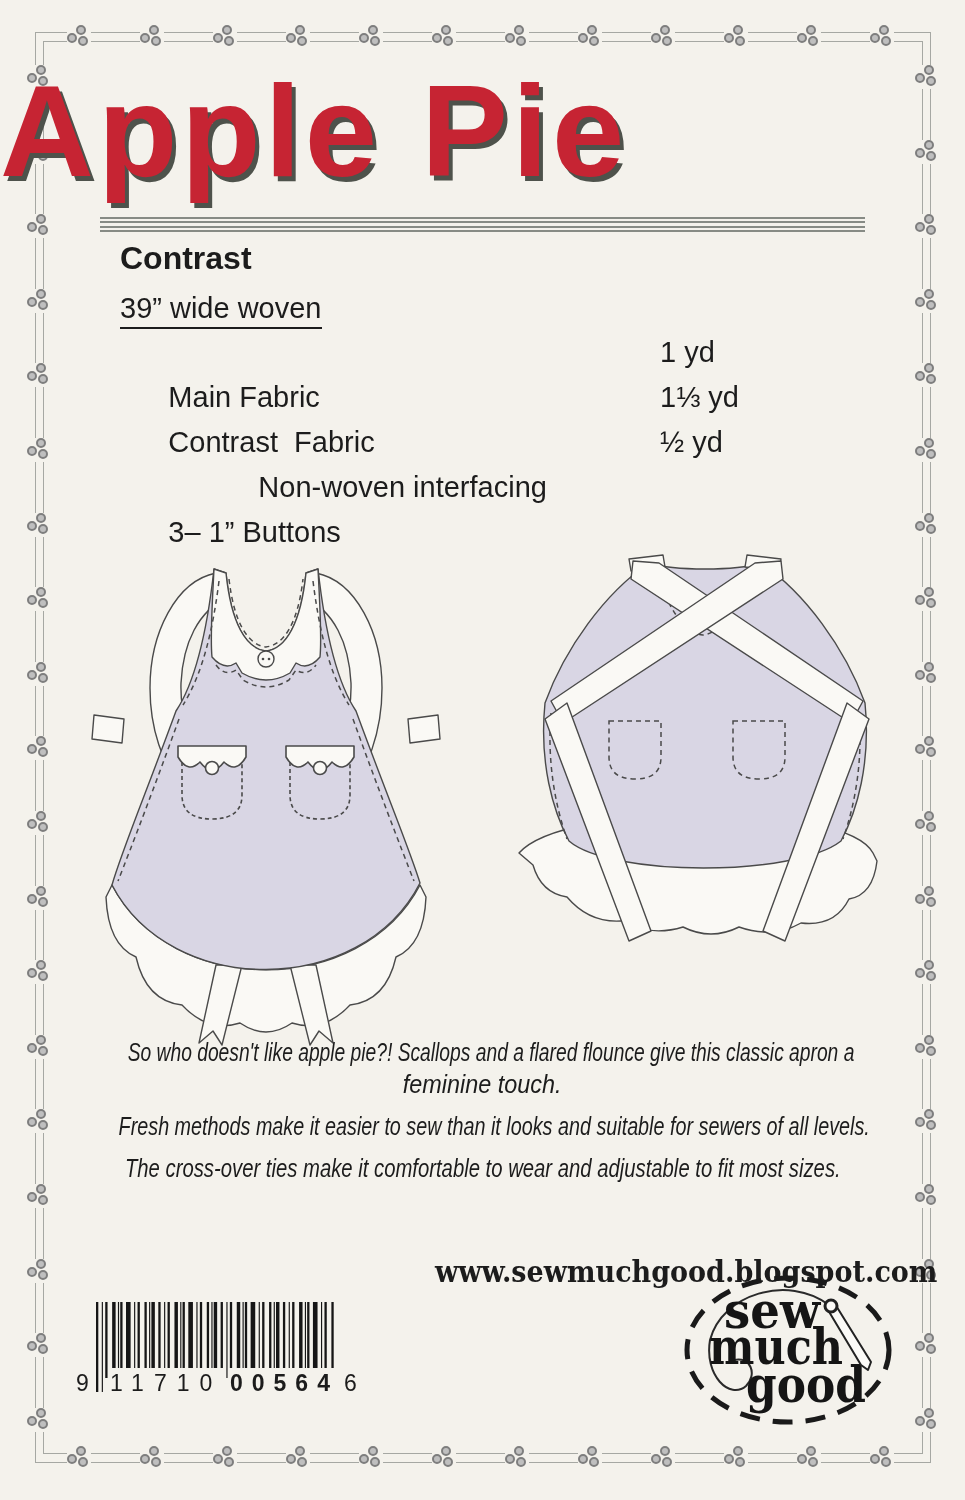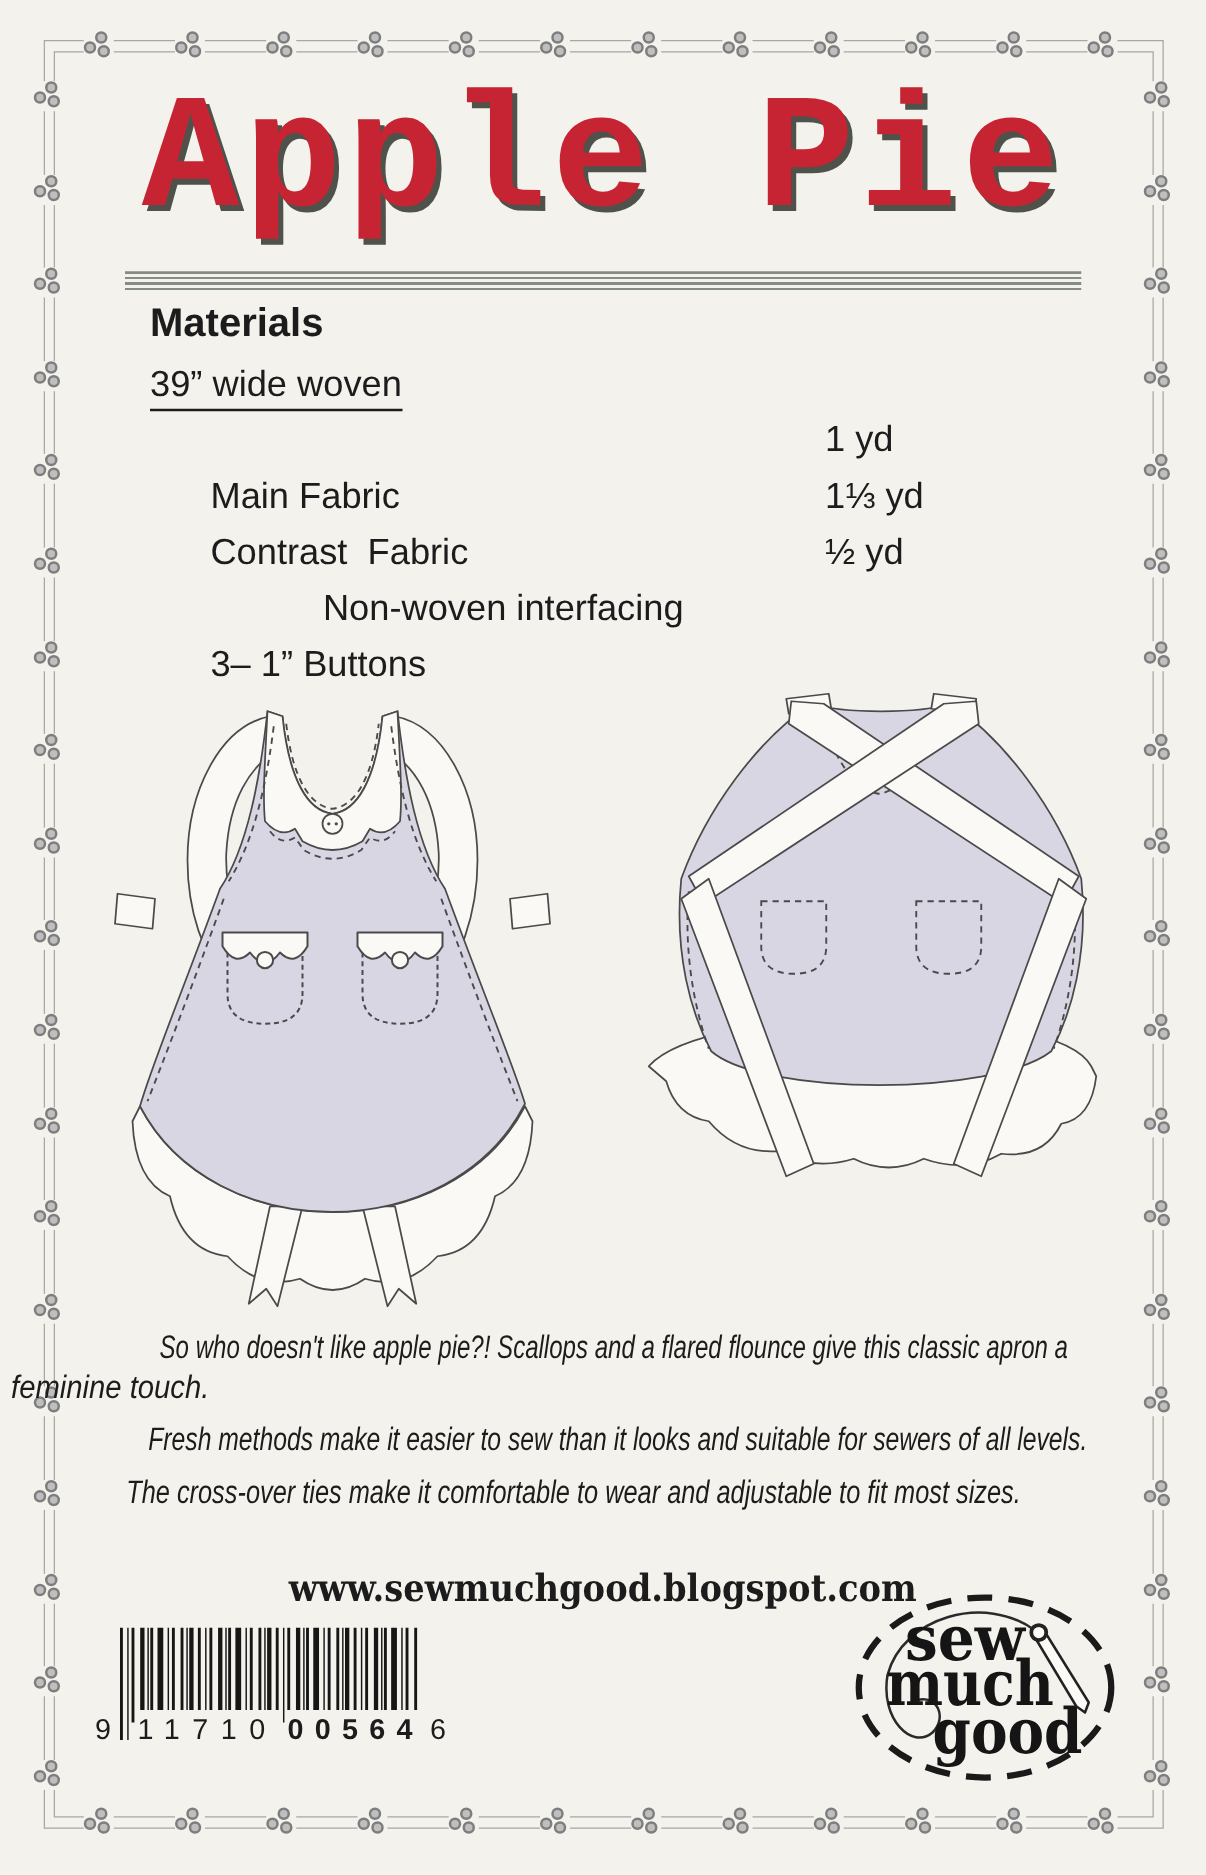--- a/index.html
+++ b/index.html
@@ -19,43 +19,43 @@
     margin:0 auto;
   }
   
   .border-outer{position:absolute;left:35px;top:32px;right:34px;bottom:37px;border:1.5px solid var(--line-gray);}
   .border-inner{position:absolute;left:43px;top:41px;right:42px;bottom:46px;border:1.5px solid var(--line-gray);}
   .cluster{position:absolute;width:24px;height:24px;background:var(--paper);}
   .dot{position:absolute;width:10px;height:10px;border-radius:50%;background:#bfbfbf;border:2px solid #7e7e7e;box-sizing:border-box;display:block;}
   .d1{left:9px;top:0;} .d2{left:0;top:8px;} .d3{left:11px;top:11px;}
 
   .title{
-    position:absolute;left:0;top:56px;width:100%;text-align:center;
-    font-family:Liberation Mono, monospace;font-weight:bold;font-size:130px;line-height:150px;
+    position:absolute;left:0;top:56px;width:100%;text-align:left;
+    font-family:Liberation Sans, sans-serif;font-weight:bold;font-size:130px;line-height:150px;
     letter-spacing:4px;color:var(--red);text-shadow:4px 5px 0 var(--red-shadow);
   }
   .rule{
     position:absolute;left:100px;width:765px;top:217px;height:17px;
     background:repeating-linear-gradient(180deg,#878b85 0px,#878b85 2px,rgba(0,0,0,0) 2px,rgba(0,0,0,0) 4.4px);
   }
 
   .m-heading{position:absolute;left:120px;top:240px;font-size:32px;font-weight:bold;}
   .m-sub{position:absolute;left:120px;top:292px;font-size:29px;border-bottom:2.5px solid var(--ink);padding-bottom:2px;}
   .m-rows{position:absolute;left:120px;top:330px;width:680px;}
   .m-row{position:relative;height:45px;font-size:29px;line-height:45px;white-space:pre-wrap;}
   .m-row.indent{padding-left:90px;}
   .m-row .qty{position:absolute;left:540px;top:0;}
 
   .illo{position:absolute;}
 
-  .iline{position:absolute;left:0;width:100%;text-align:left;font-style:italic;font-size:26px;line-height:32px;margin-top:25px;}
+  .iline{position:absolute;left:0;width:100%;text-align:center;font-style:italic;font-size:26px;line-height:32px;}
   .sq{display:inline-block;white-space:nowrap;transform:scaleX(var(--sx,0.78));transform-origin:50% 50%;}
 
   .cta1{position:absolute;left:0;width:100%;top:1204px;text-align:center;font-family:"DejaVu Serif",serif;font-weight:bold;font-size:31px;}
-  .cta2{position:absolute;left:0;width:100%;top:1254px;text-align:center;font-family:"DejaVu Serif",serif;font-weight:bold;font-size:30px;}
+  .cta2{position:absolute;left:0;width:100%;top:1254px;text-align:right;font-family:"DejaVu Serif",serif;font-weight:bold;font-size:30px;}
 
   .barcode-svg{position:absolute;left:96px;top:1302px;}
   .barcode-digits{position:absolute;left:70px;top:1368px;width:320px;height:32px;font-size:23px;font-weight:normal;}
   .barcode-digits span{position:absolute;top:0;background:var(--paper);padding:0 2px;line-height:30px;}
   .bd-left{left:4px;}
   .bd-g1{left:38px;letter-spacing:10px;}
   .bd-g2{left:158px;letter-spacing:9px;font-weight:bold;}
   .bd-right{left:272px;}
 
   .logo-svg{position:absolute;left:668px;top:1258px;}
@@ -376,21 +376,21 @@
       <div class="cluster" style="left: 915px; top: 1407.8px;">
         <i class="dot d1"></i>
         <i class="dot d2"></i>
         <i class="dot d3"></i>
       </div>
     </div>
 
   <div class="title">Apple Pie</div>
   <div class="rule"></div>
 
-  <div class="m-heading">Materials</div>
+  <div class="m-heading">Contrast</div>
   <div class="m-sub">39” wide woven</div>
 
   <div class="m-rows">
     <div class="m-row">
       <span>Main Fabric</span>
       <span class="qty">1 yd</span>
     </div>
     <div class="m-row">
       <span>Contrast  Fabric</span>
       <span class="qty">1⅓ yd</span>

